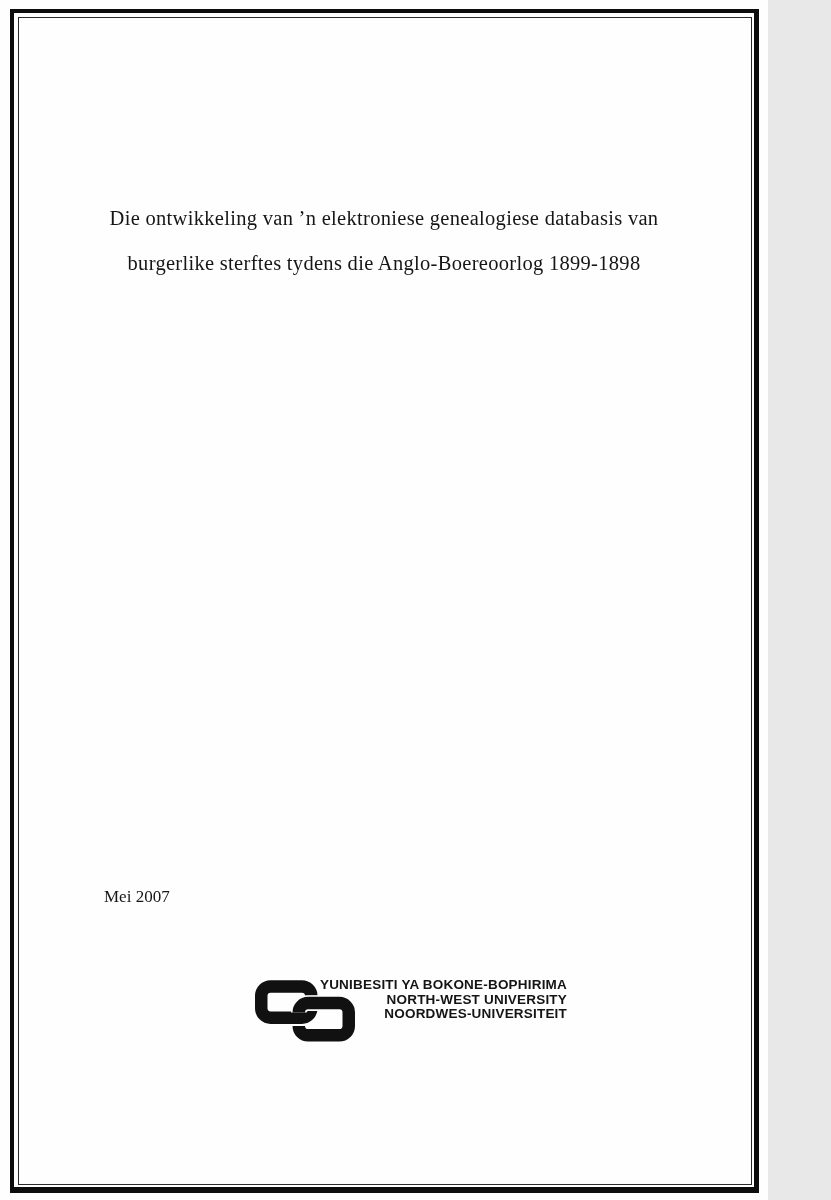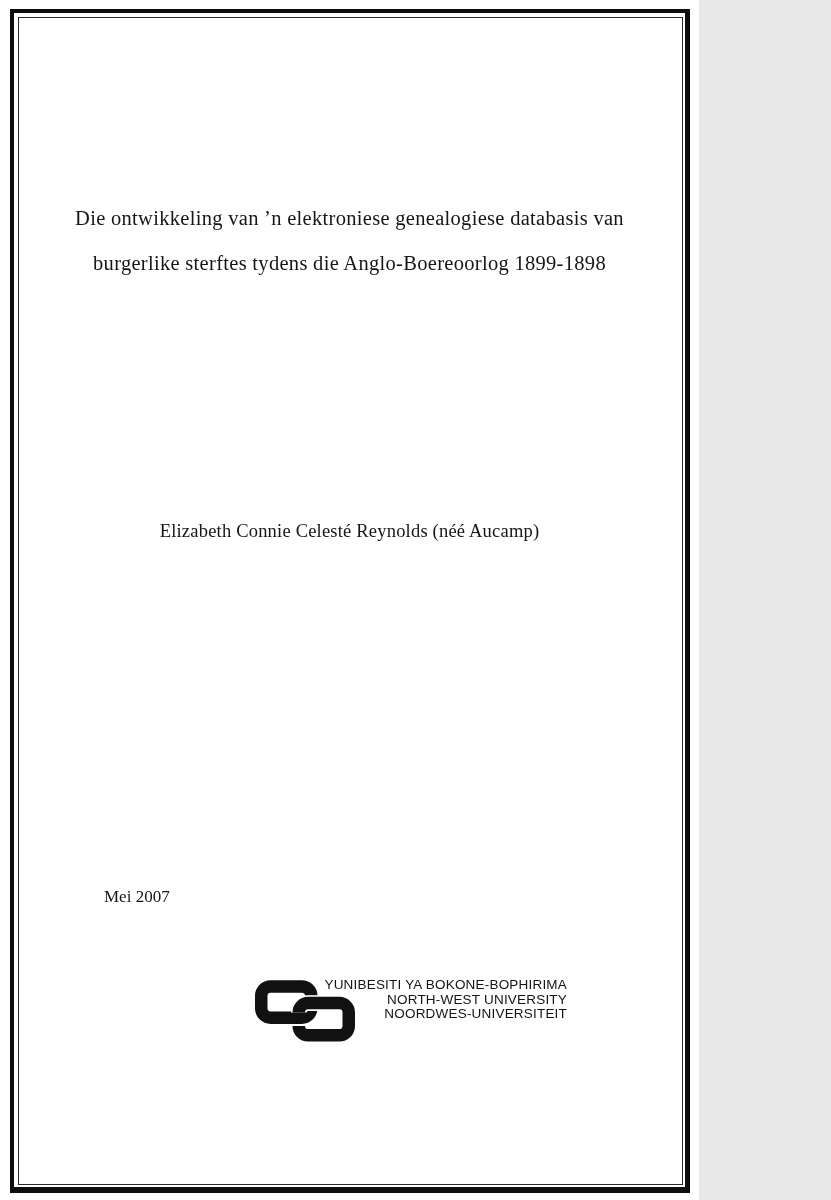--- a/index.html
+++ b/index.html
@@ -2,21 +2,21 @@
 <html><head>
 <meta charset="utf-8">
 <style>
   html, body {
     margin: 0;
     padding: 0;
     background: #e8e8e8;
   }
   .page {
     position: relative;
-    width: 699px;
+    width: 768px;
     height: 1200px;
     background: #fefefe;
     font-family: "Liberation Serif", "DejaVu Serif", serif;
     color: #161616;
     overflow: hidden;
   }
   .frame-outer {
     position: absolute;
     top: 9px; left: 10px; right: 9px; bottom: 7px;
     border-style: solid;
@@ -93,21 +93,21 @@
     top: 9px;
     left: 0;
   }
   .logo-text {
     position: absolute;
     top: 8px;
     left: 64px;
     width: 248px;
     text-align: right;
     font-family: "Liberation Sans", "DejaVu Sans", sans-serif;
-    font-weight: 400;
+    font-weight: 700;
     font-size: 13.5px;
     line-height: 14.5px;
     letter-spacing: 0.2px;
     color: #141414;
     white-space: nowrap;
   }
 </style>
 </head>
 <body>
 
@@ -115,21 +115,20 @@
 
   <div class="frame-outer"></div>
   <div class="frame-inner"></div>
 
   <h1 class="title">
     <span class="tline">Die ontwikkeling van ’n elektroniese genealogiese databasis van</span>
     <span class="tline">burgerlike sterftes tydens die Anglo-Boereoorlog 1899-1898</span>
   </h1>
 
 
-  <div class="author">Elizabeth Connie Celesté Reynolds (néé Aucamp)</div>
 
 
   <div class="supervisor-block">
     <div>Mei 2007</div>
   </div>
 
   <div class="logo">
     <svg class="logo-mark" width="100" height="70" viewBox="0 0 96 67" aria-hidden="true">
 
       <path d="M54 16 A9 9 0 0 0 45 7 H15 A9 9 0 0 0 6 16 V28 A9 9 0 0 0 15 37 H45 A9 9 0 0 0 54 28" fill="none" stroke="#111" stroke-width="12"></path>

